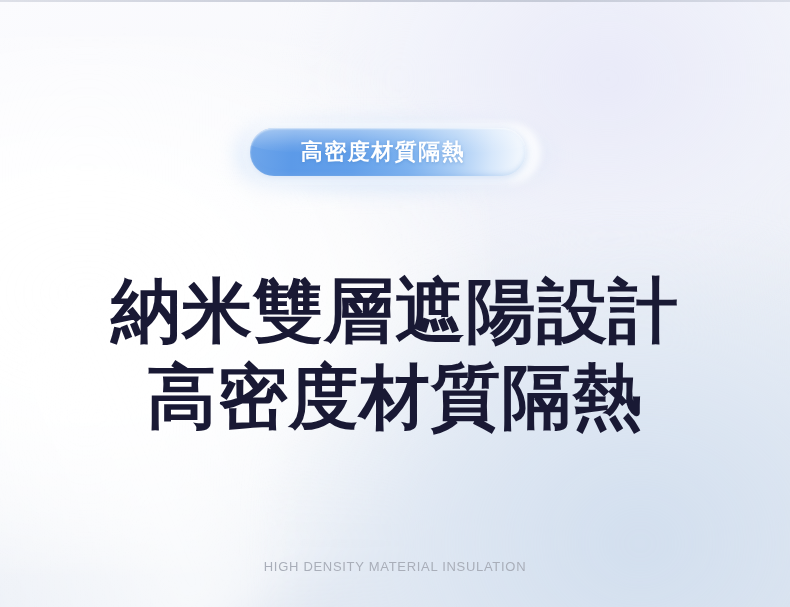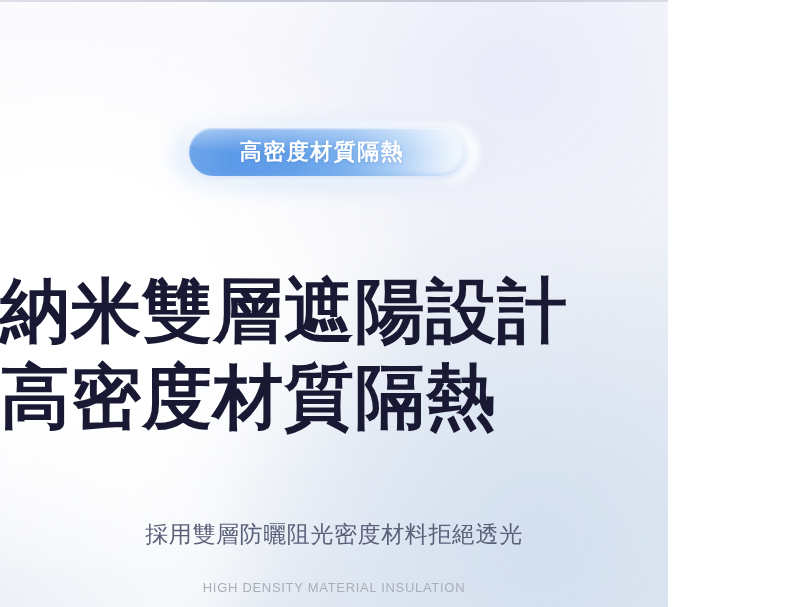--- a/index.html
+++ b/index.html
@@ -8,21 +8,21 @@
   }
   body {
     width: 790px;
     height: 607px;
     overflow: hidden;
     font-family: "Liberation Sans", "DejaVu Sans", sans-serif;
   }
 
   .stage {
     position: relative;
-    width: 668px;
+    width: 790px;
     height: 607px;
     overflow: hidden;
     background: #f4f6fa;
   }
 
   
   .bg-base {
     position: absolute;
     inset: 0;
     background: linear-gradient(160deg,
@@ -196,20 +196,21 @@
     text-shadow: 0 1px 3px rgba(64,120,190,0.38);
     white-space: nowrap;
     padding-right: 10px;
   }
 
   
   .headline {
     position: absolute;
     left: 0;
     right: 0;
+    text-align: center;
     color: #191934;
     font-size: 70px;
     font-weight: 700;
     line-height: 1;
     letter-spacing: 1px;
     white-space: nowrap;
   }
   .headline-1 { top: 276px; }
   .headline-2 { top: 362px; }
 
@@ -230,21 +231,20 @@
     position: absolute;
     left: 0;
     right: 0;
     top: 559px;
     text-align: center;
     color: #a9aeb9;
     font-size: 13px;
     font-weight: 400;
     letter-spacing: 0.7px;
     white-space: nowrap;
-    margin-top: 21px;
   }
 </style>
 </head>
 <body>
 
 <div class="stage">
 
   <div class="bg-base"></div>
   <div class="bg-lavender"></div>
   <div class="bg-glow-left"></div>
@@ -259,18 +259,17 @@
       <div class="badge-rim"></div>
       <div class="badge">
         <span class="badge-text">高密度材質隔熱</span>
       </div>
     </div>
 
     <div class="headline headline-1">納米雙層遮陽設計</div>
 
     <div class="headline headline-2">高密度材質隔熱</div>
 
-    <div class="subtitle">採用雙層防曬阻光密度材料拒絕透光</div>
 
     <div class="caption">HIGH DENSITY MATERIAL INSULATION</div>
 
   </div>
 </div>
 
 </body></html>

